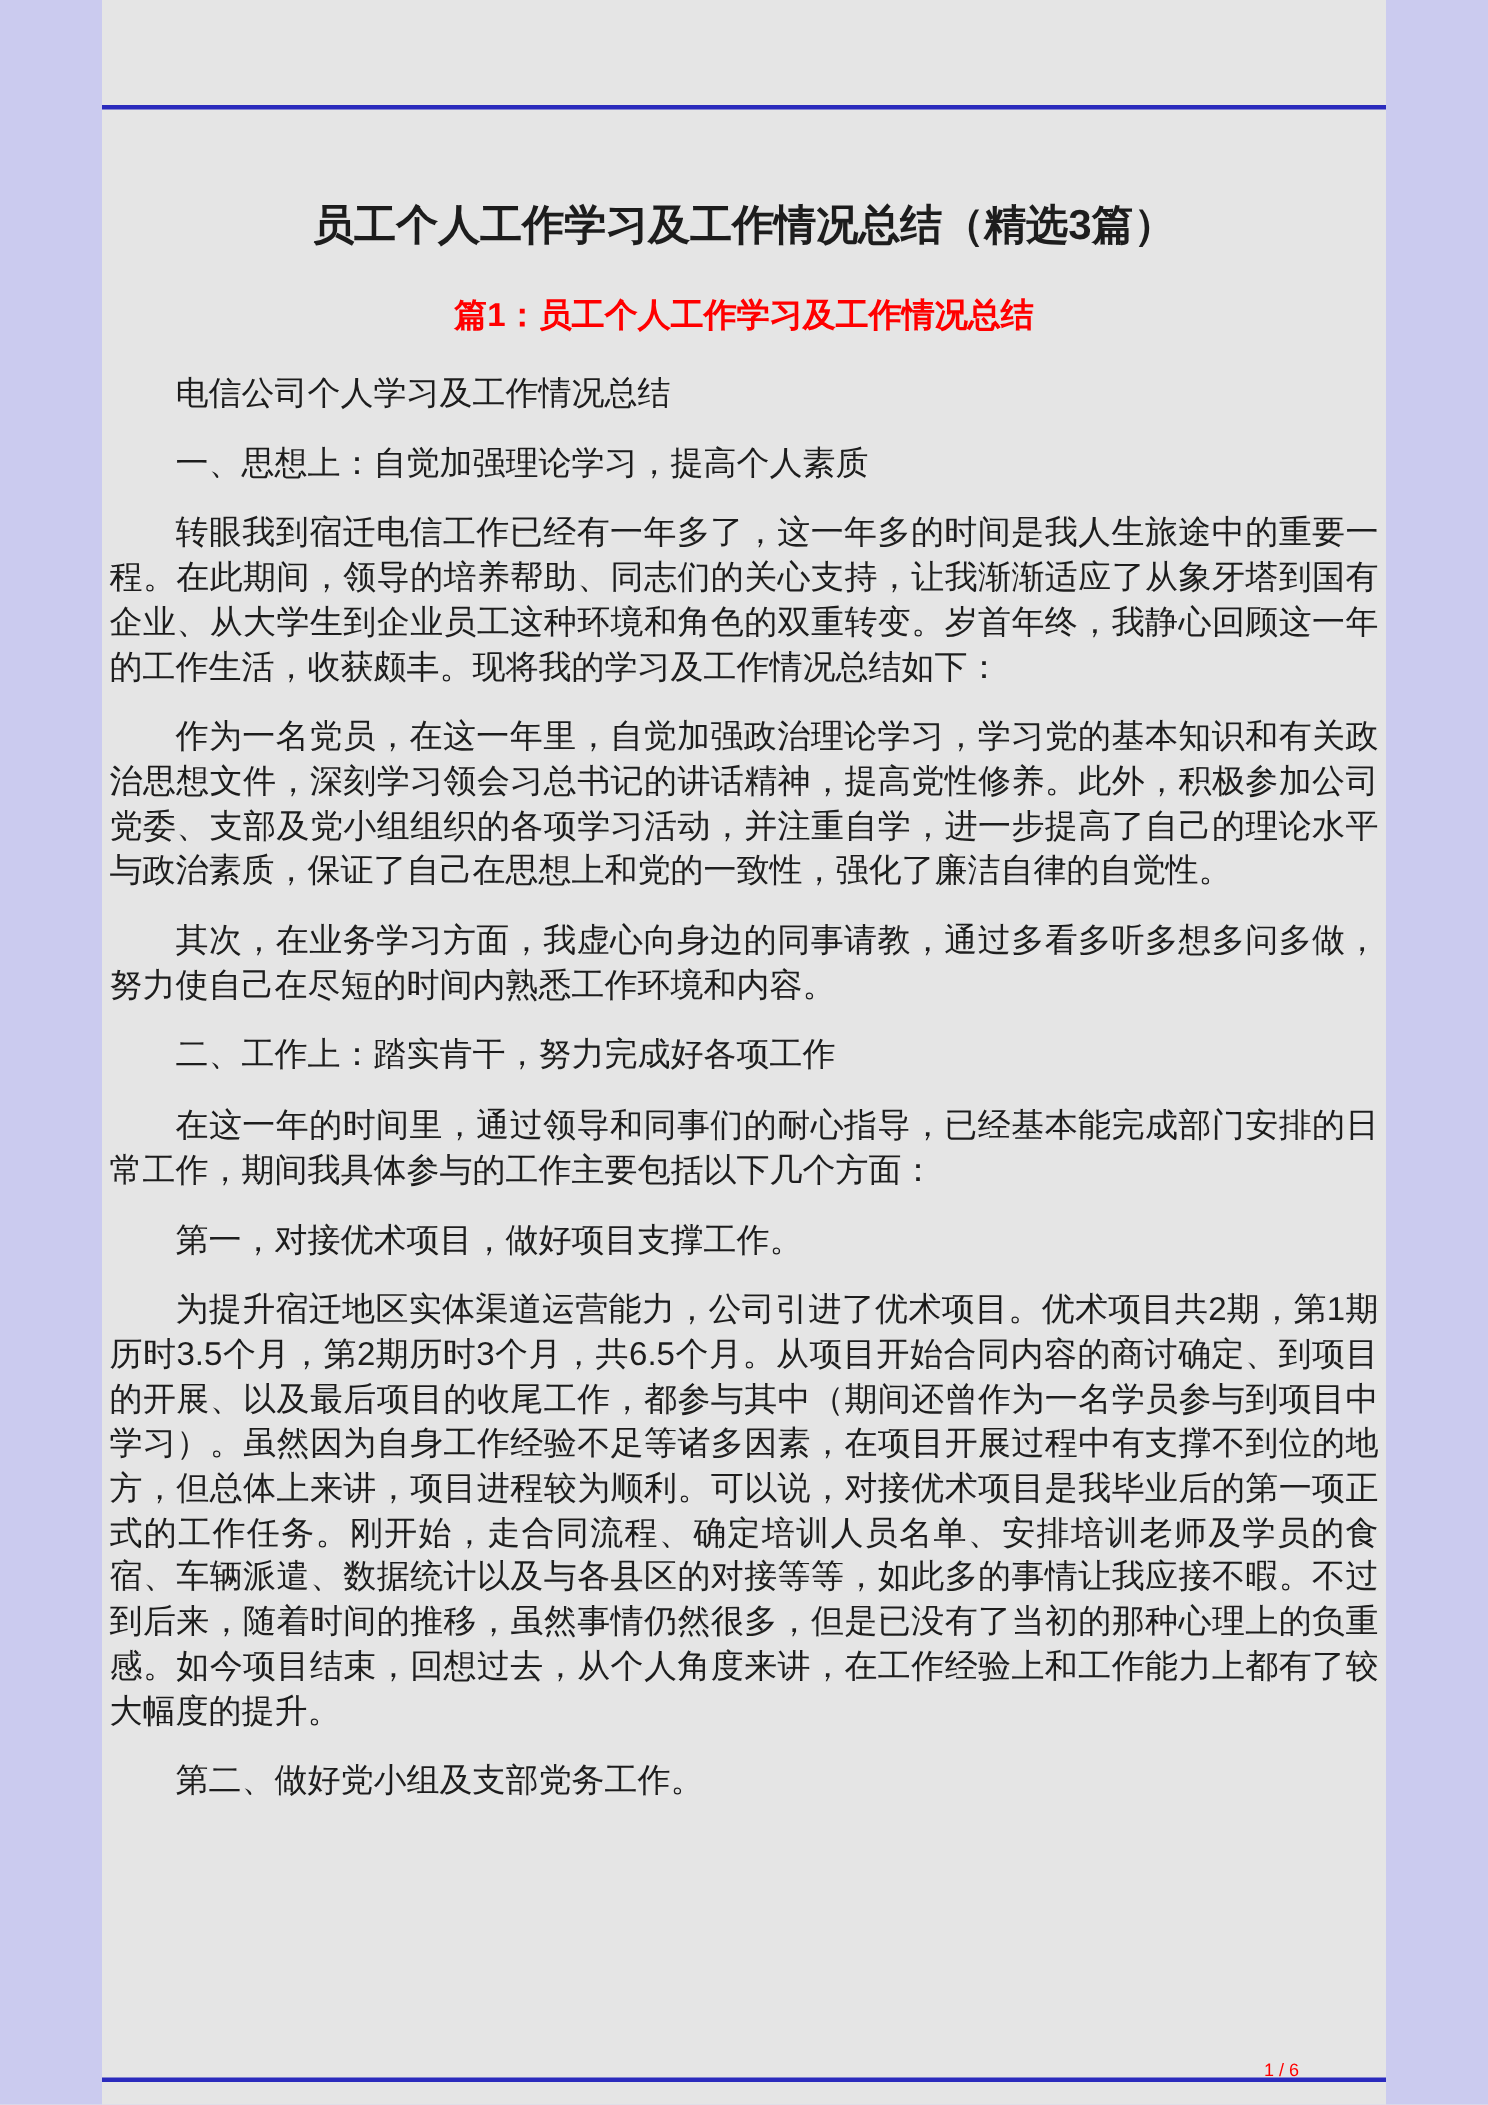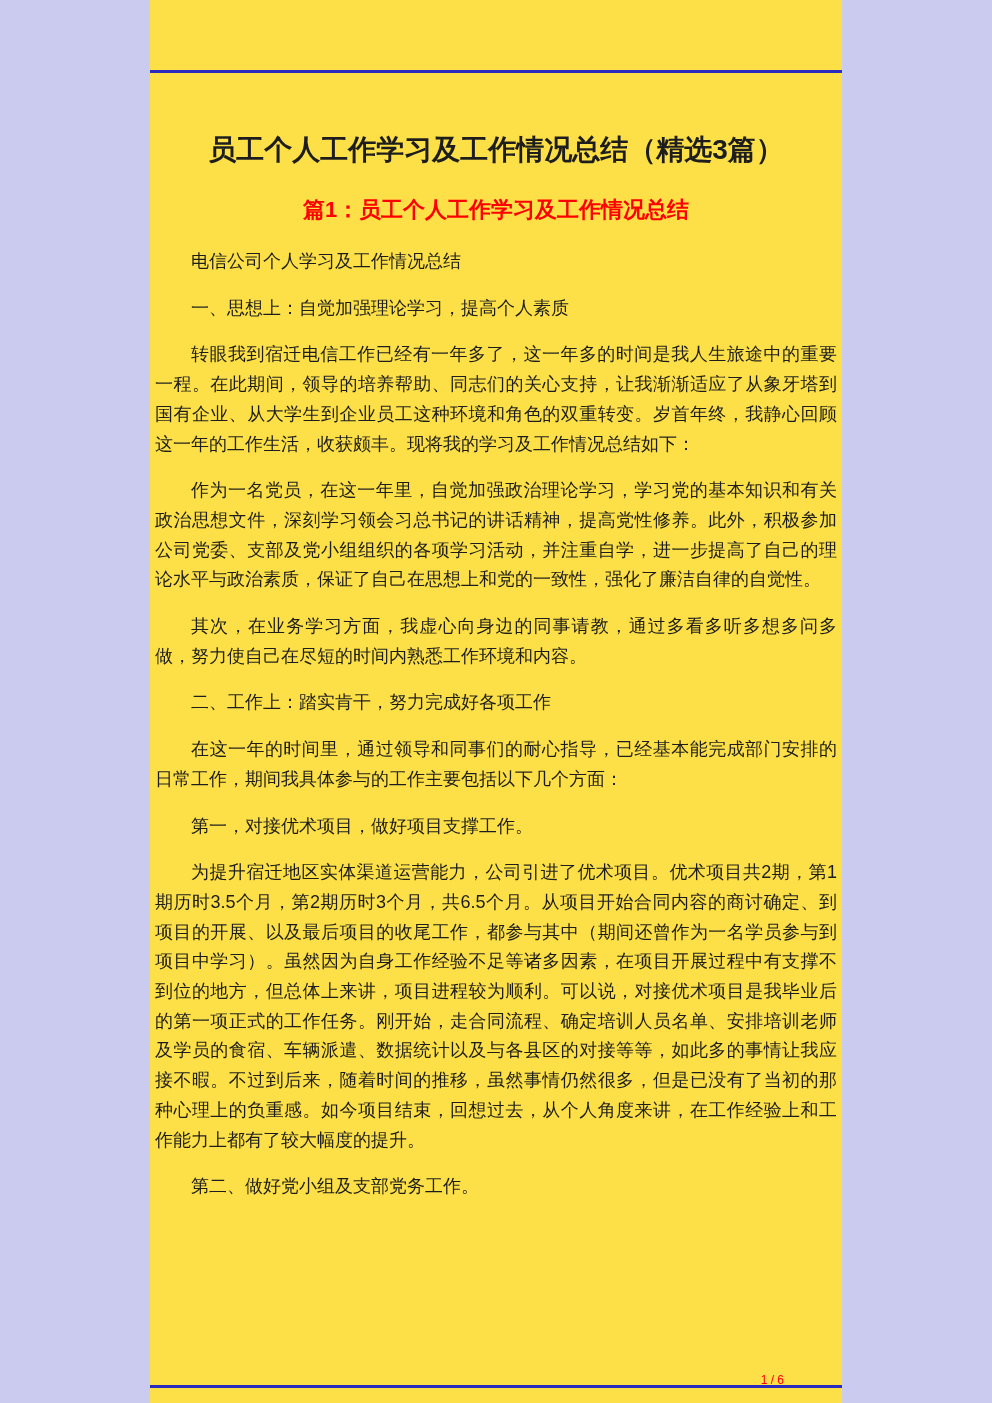--- a/index.html
+++ b/index.html
@@ -8,24 +8,24 @@
   }
   body {
     width: 992px;
     height: 1403px;
     background: #cbcbef;
     overflow: hidden;
     font-family: "Liberation Sans", sans-serif;
   }
   .page {
     position: relative;
-    width: 692px;
+    width: 856px;
     height: 1403px;
     margin: 0 auto;
-    background: #fde047;
+    background: #e5e5e5;
     box-sizing: border-box;
     padding: 0 5px;
   }
   .rule {
     position: absolute;
     left: 0;
     right: 0;
     height: 3px;
     background: #2b2bbd;
   }
@@ -47,21 +47,21 @@
     font-weight: 700;
     color: #ff0000;
     text-align: center;
   }
   .doc-body {
     margin-top: 22px;
     color: #1d1d1d;
   }
   .doc-body p.para {
     margin: 0 0 17px 0;
-    font-size: 18px;
+    font-size: 22px;
     line-height: 29.7px;
     text-indent: 2em;
     text-align: justify;
     color: #1d1d1d;
   }
   .page-indicator {
     position: absolute;
     right: 58px;
     bottom: 12px;
     font-size: 12px;

